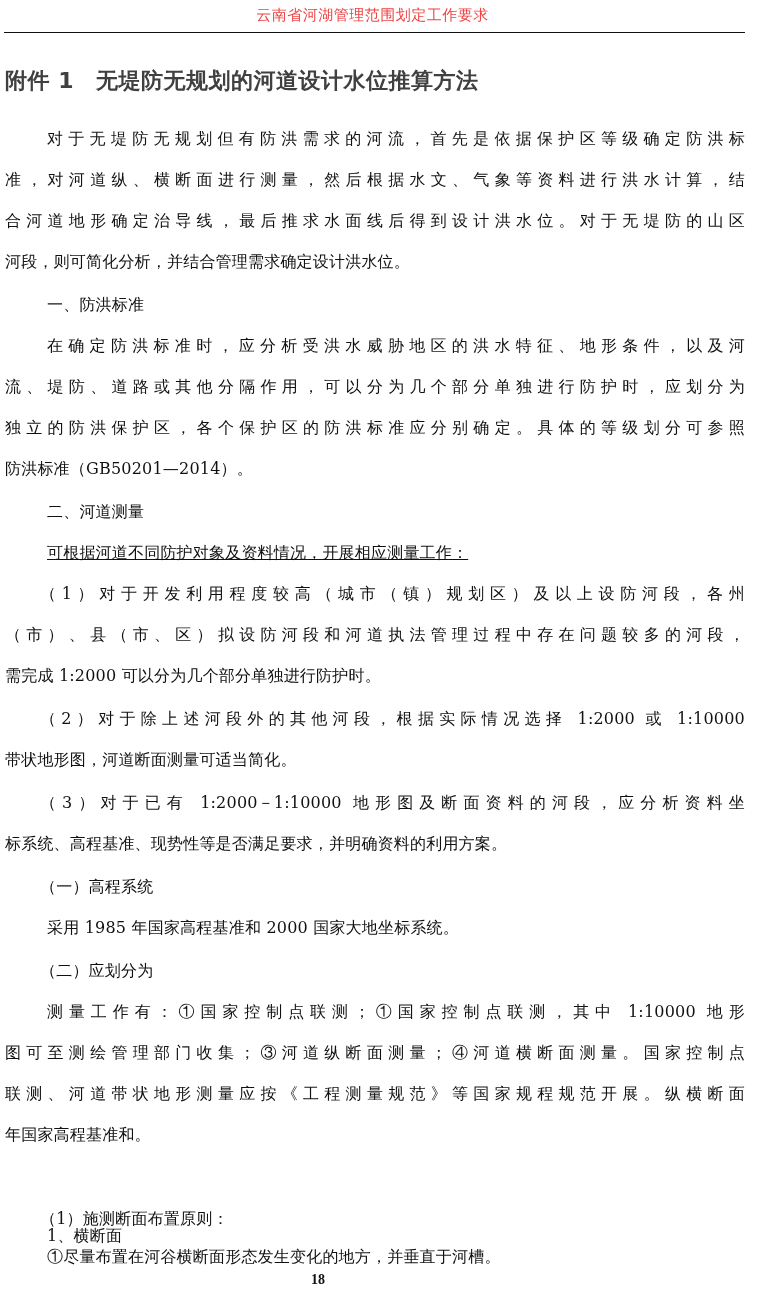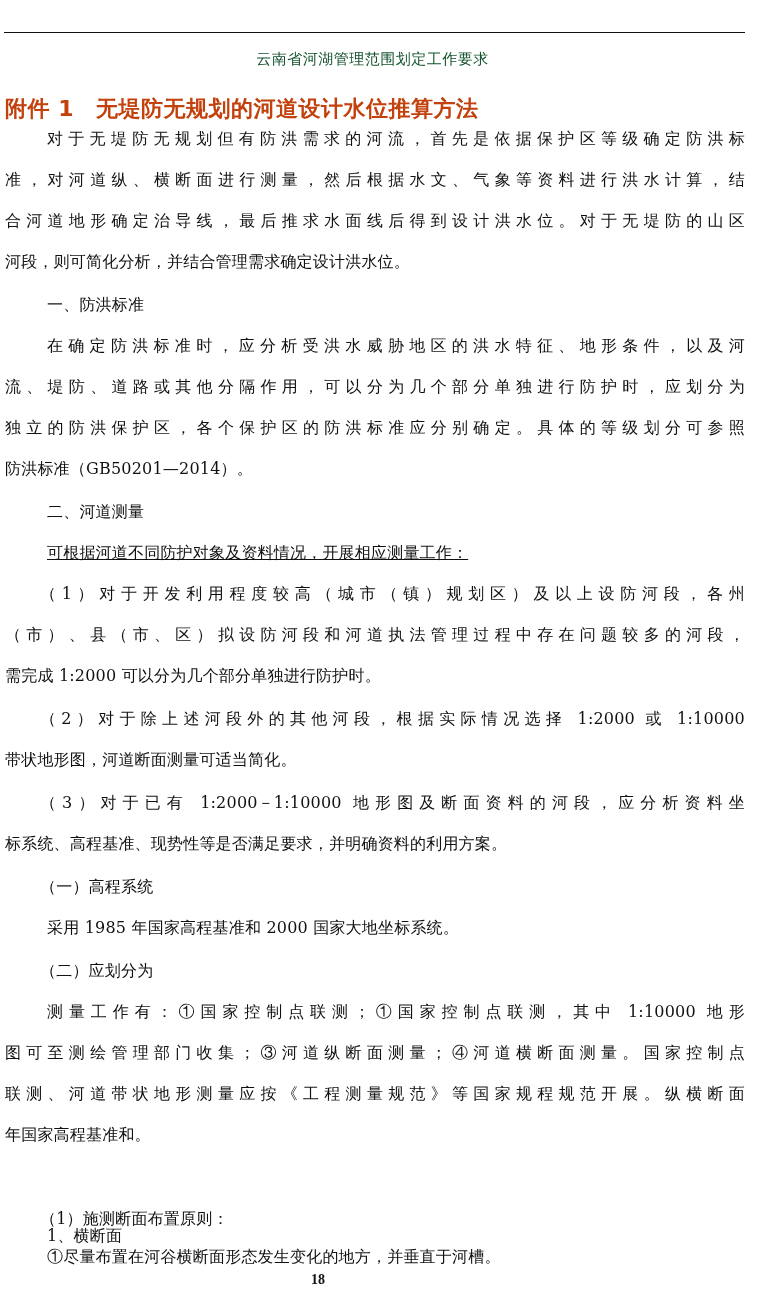--- a/index.html
+++ b/index.html
@@ -15,43 +15,41 @@
       color: #111111;
       font-family: "DejaVu Serif", "Liberation Serif", serif;
     }
     .running-header {
       position: absolute;
       top: 6px;
       left: 0;
       width: 745px;
       text-align: center;
       font-size: 15px;
-      color: #14532d;
+      color: #ef4444;
       letter-spacing: 0.5px;
-      margin-top: 44px;
     }
     .header-rule {
       position: absolute;
       top: 32px;
       left: 4px;
       width: 741px;
       height: 0;
       border-top: 1.5px solid #111111;
     }
     .appendix-title {
       position: absolute;
       top: 66px;
       left: 5px;
       font-family: "DejaVu Sans", "Liberation Sans", sans-serif;
       font-weight: bold;
       font-size: 22px;
-      color: #c2410c;
+      color: #404040;
       white-space: nowrap;
       letter-spacing: 0.5px;
-      margin-top: 28px;
     }
     .appendix-title .gap { display: inline-block; width: 22px; }
     .line {
       position: absolute;
       left: 5px;
       width: 740px;
       font-size: 16px;
       line-height: 24px;
       white-space: nowrap;
       letter-spacing: 0.2px;

